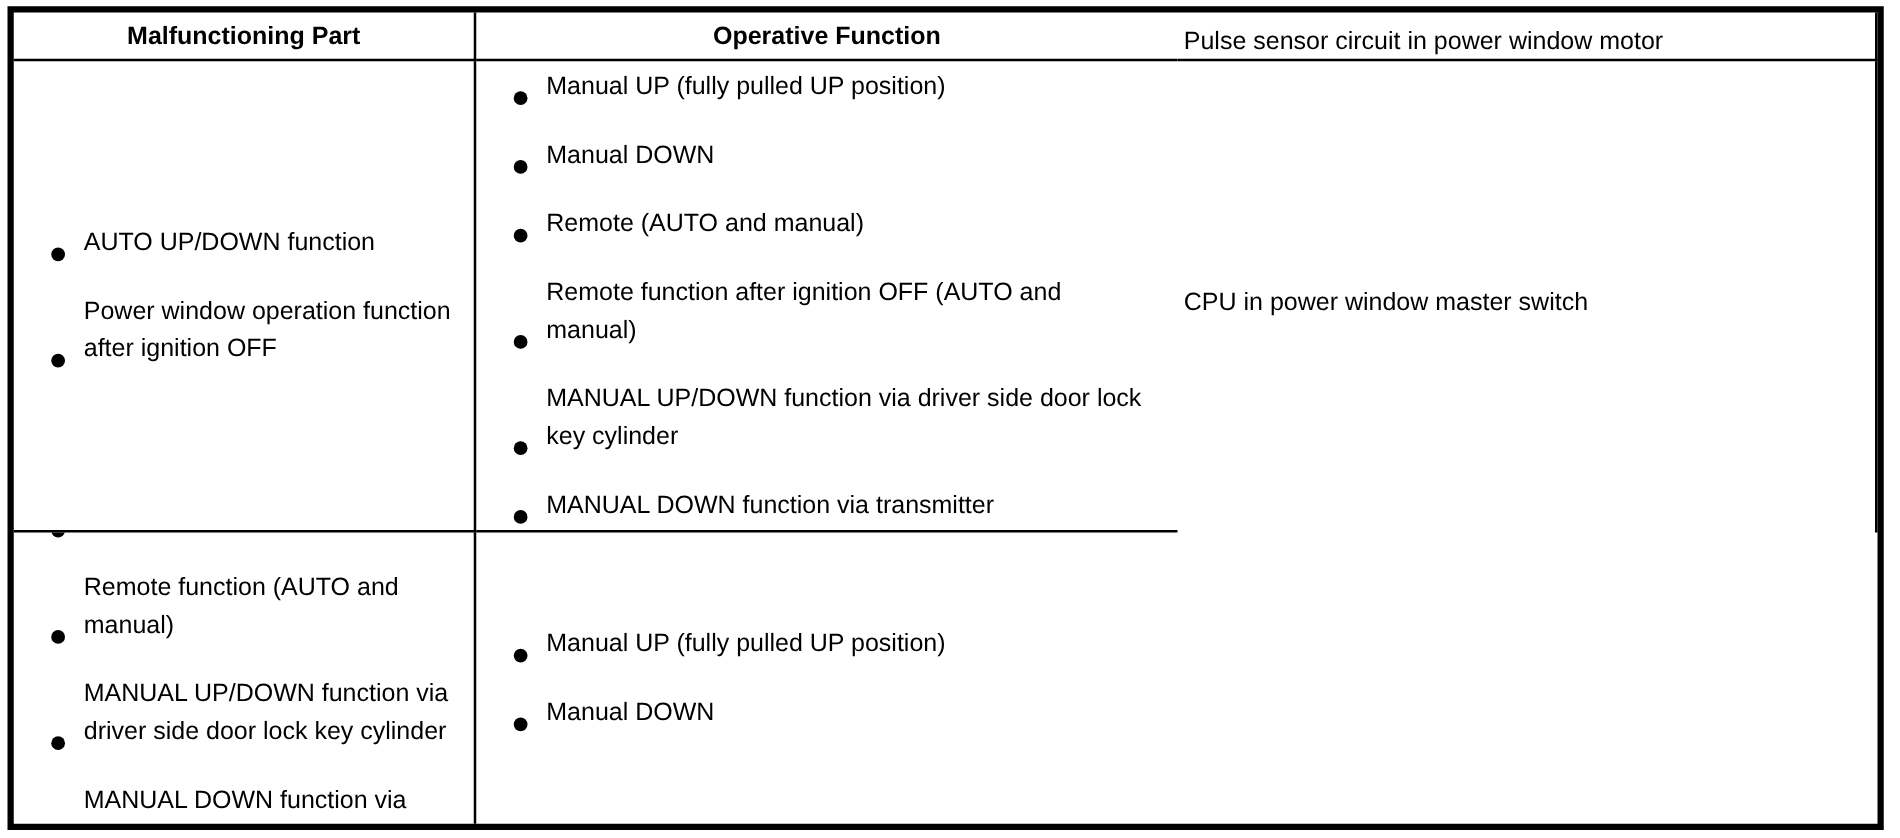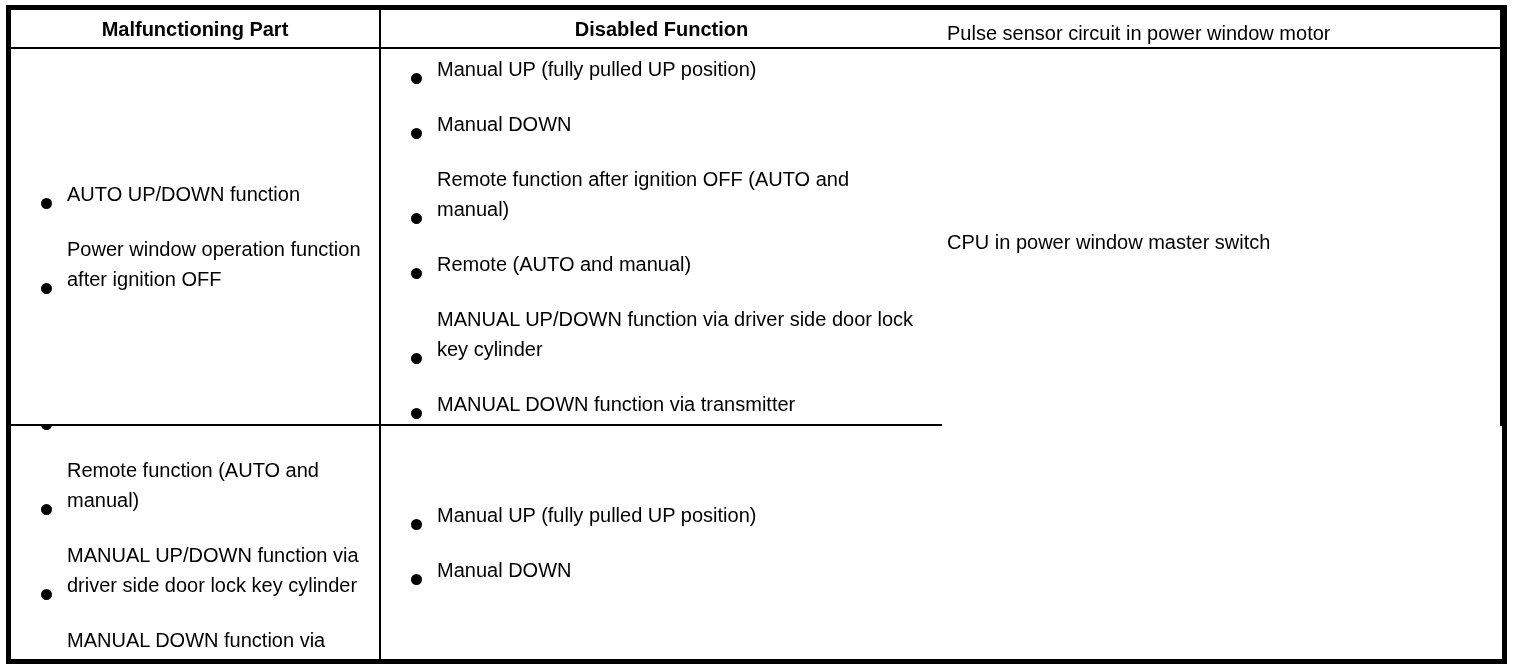--- a/index.html
+++ b/index.html
@@ -83,21 +83,21 @@
   .item-text {
     flex: 1 1 auto;
   }
 </style>
 </head>
 <body>
 
 <div class="fs-table">
 
   <div class="cell header-cell b-right b-bottom">Malfunctioning Part</div>
-  <div class="cell header-cell b-bottom">Disabled Function</div>
+  <div class="cell header-cell b-bottom">Operative Function</div>
 
   <div class="cell part-cell b-right b-bottom">Pulse sensor circuit in power window motor</div>
 
   <div class="cell list-cell b-right b-bottom">
     <ul class="bullet-list">
       <li>
         <span class="bullet"></span>
         <span class="item-text">AUTO UP/DOWN function</span>
       </li>
       <li>
@@ -112,25 +112,25 @@
       <li>
         <span class="bullet"></span>
         <span class="item-text">Manual UP (fully pulled UP position)</span>
       </li>
       <li>
         <span class="bullet"></span>
         <span class="item-text">Manual DOWN</span>
       </li>
       <li>
         <span class="bullet"></span>
-        <span class="item-text">Remote function after ignition OFF (AUTO and manual)</span>
+        <span class="item-text">Remote (AUTO and manual)</span>
       </li>
       <li>
         <span class="bullet"></span>
-        <span class="item-text">Remote (AUTO and manual)</span>
+        <span class="item-text">Remote function after ignition OFF (AUTO and manual)</span>
       </li>
       <li>
         <span class="bullet"></span>
         <span class="item-text">MANUAL UP/DOWN function via driver side door lock key cylinder</span>
       </li>
       <li>
         <span class="bullet"></span>
         <span class="item-text">MANUAL DOWN function via transmitter</span>
       </li>
     </ul>

